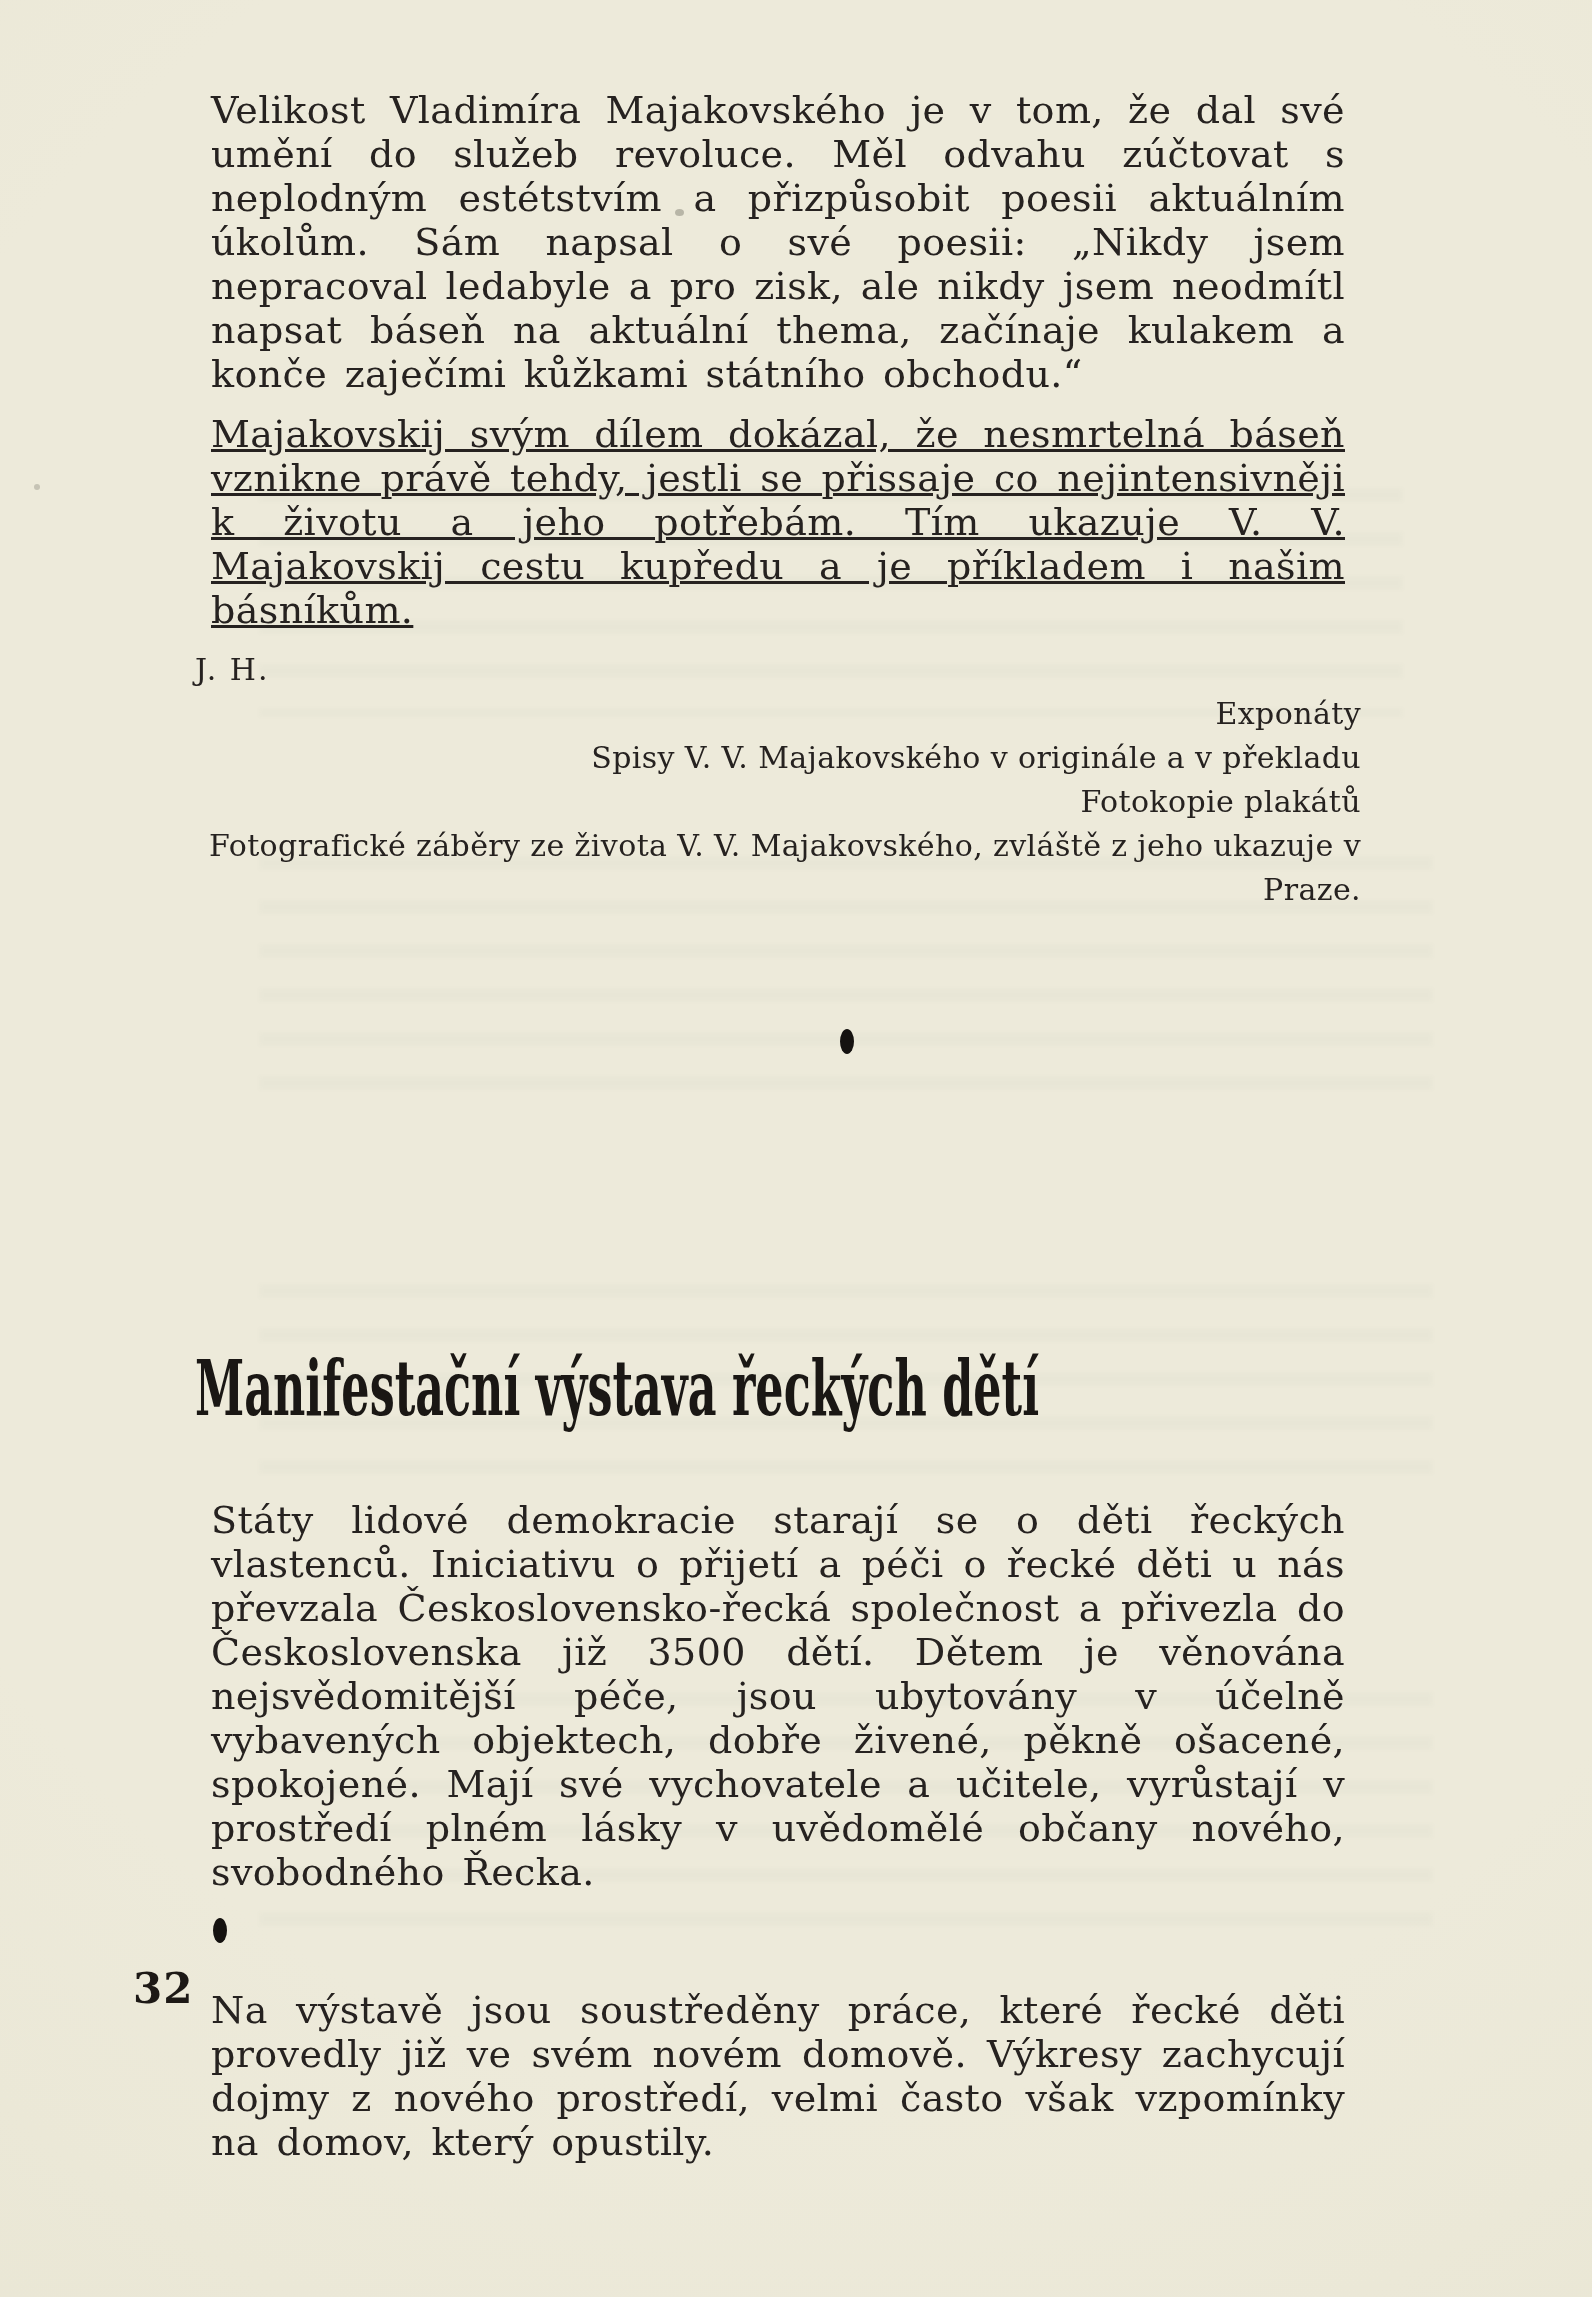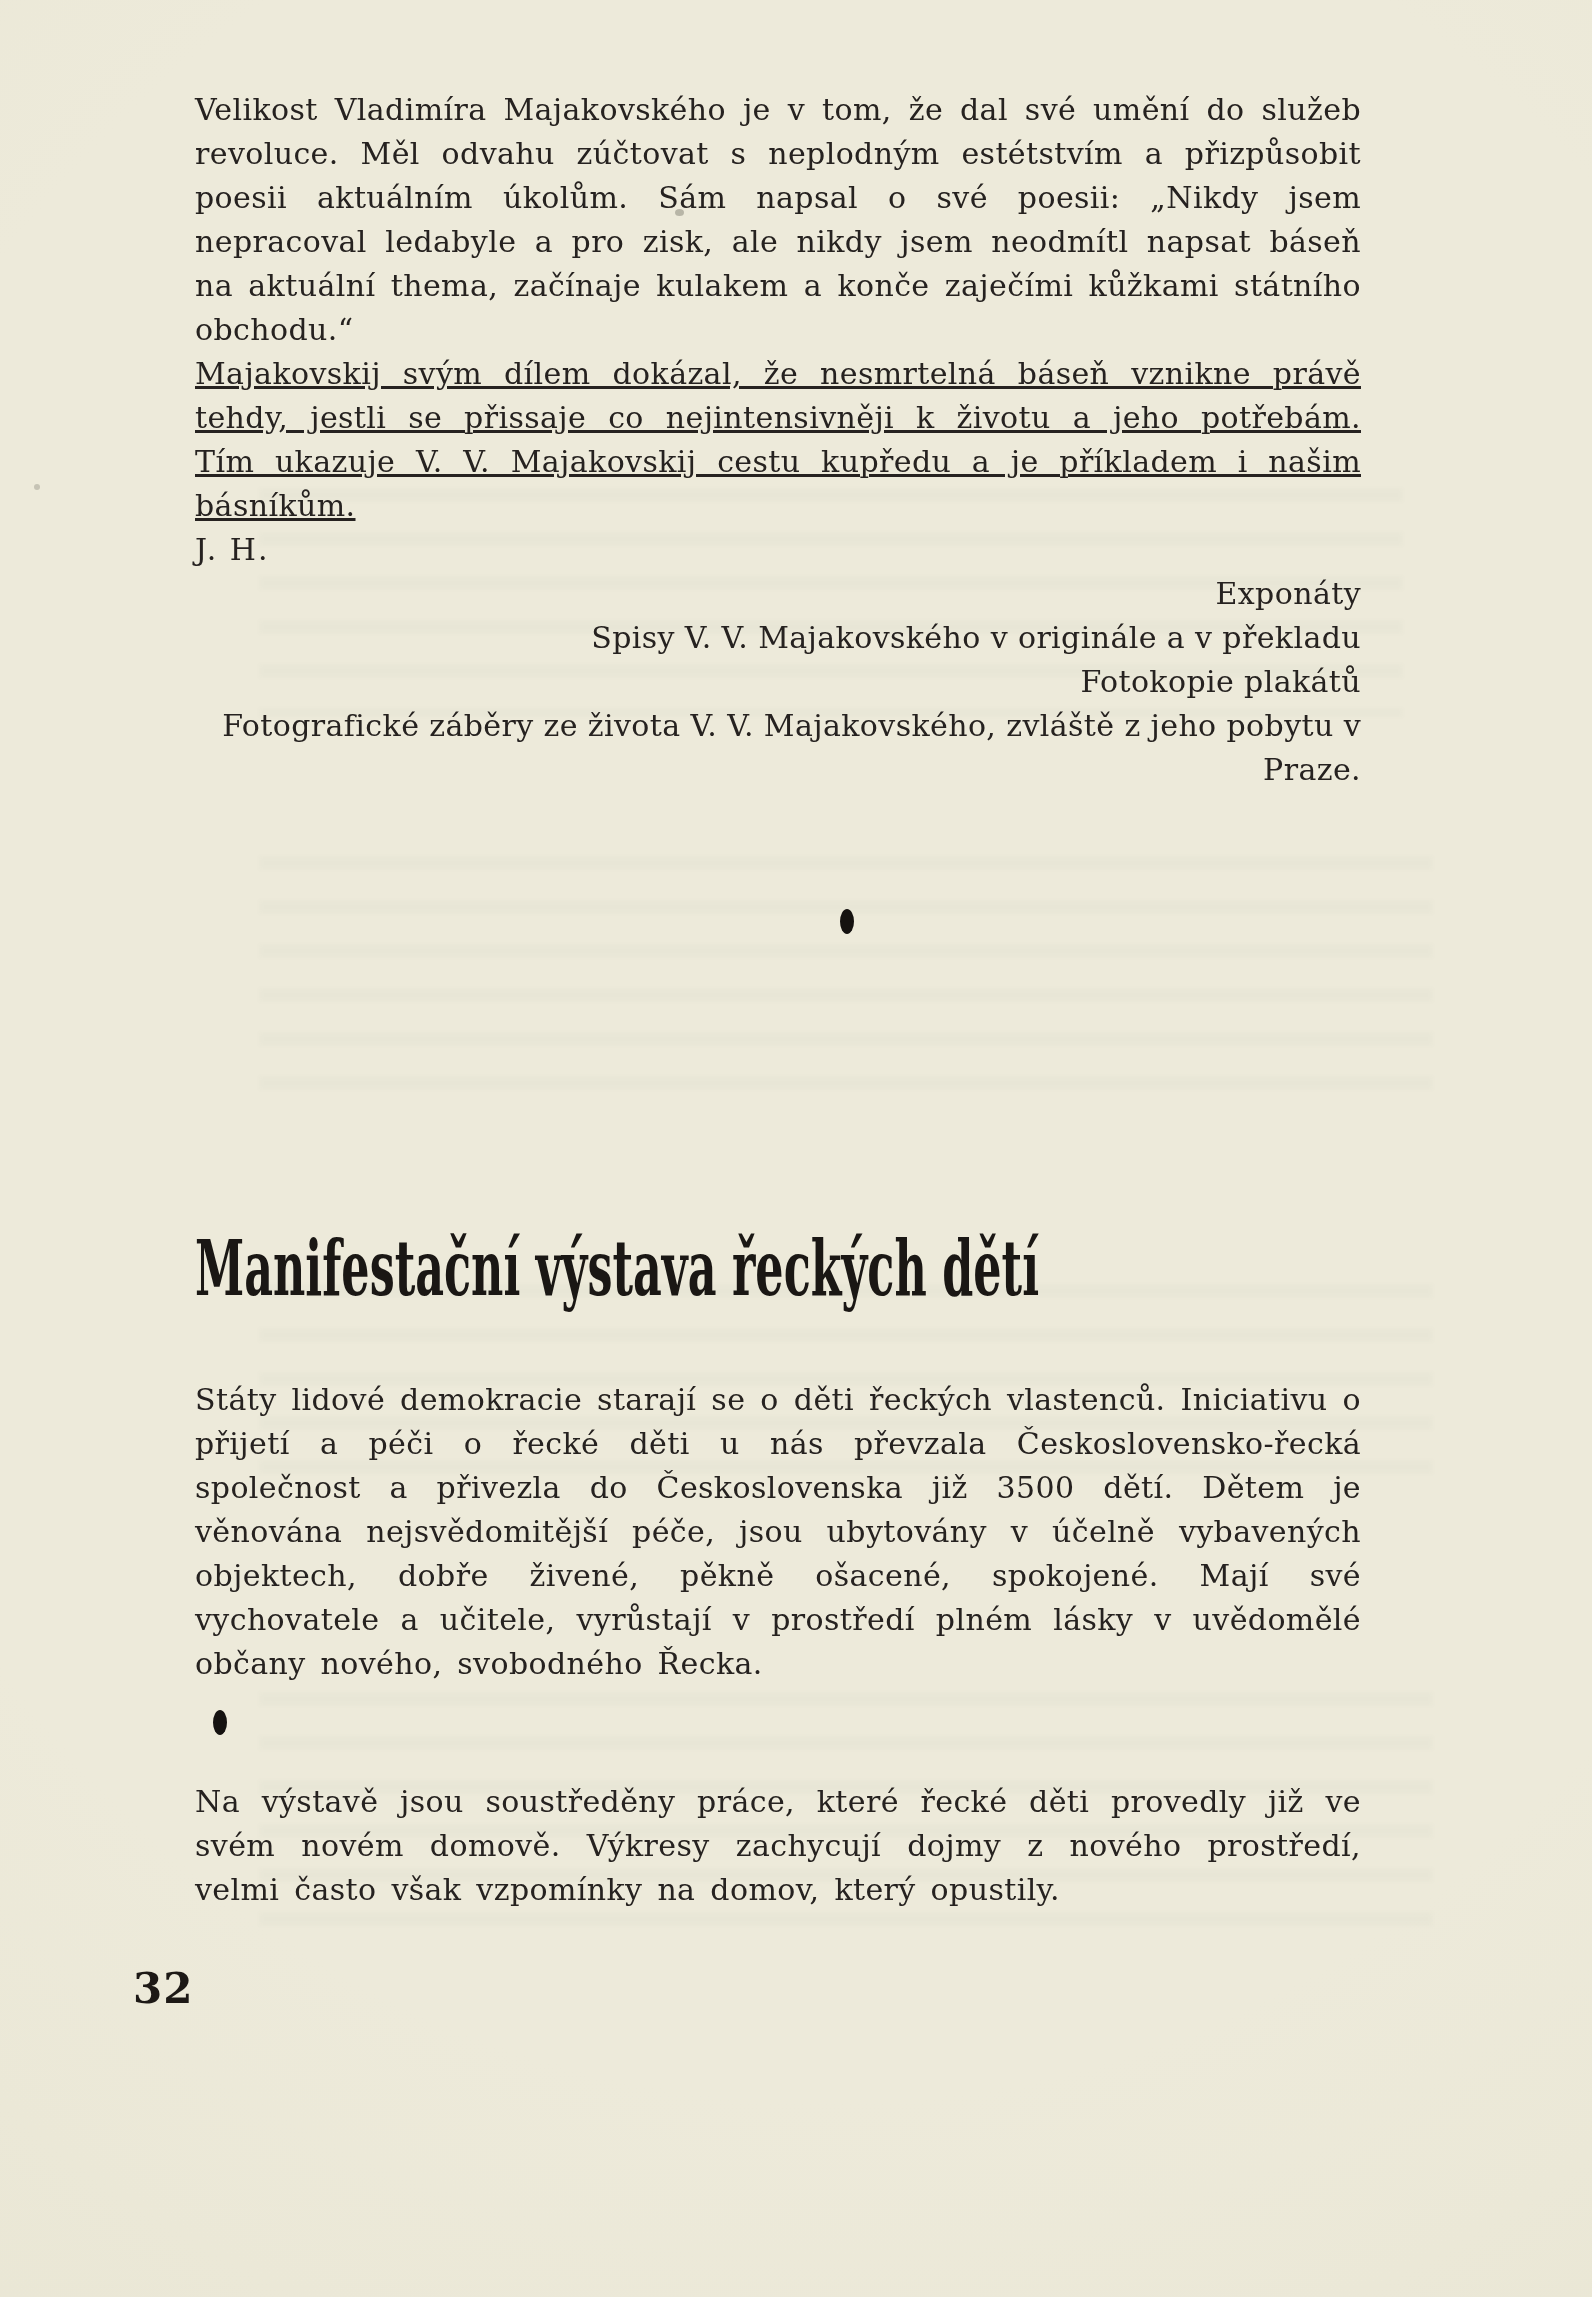--- a/index.html
+++ b/index.html
@@ -37,28 +37,28 @@
   .ghost.g3 { left: 259px; top: 1284px; width: 1174px; height: 199px; }
   .ghost.g4 { left: 259px; top: 1692px; width: 1174px; height: 239px; }
 
   .column {
     position: absolute;
     left: 195px;
     top: 0;
     width: 1166px;
   }
   .body-text {
-    font-size: 30px;
+    font-size: 38px;
     line-height: 44px;
     text-align: justify;
     text-justify: inter-word;
     word-spacing: 5px;
     letter-spacing: 0.4px;
     color: #262220;
-    margin: 0;
+    margin: 16px;
   }
   .p-intro-1 { margin-top: 88px; }
   .p-intro-2 { margin-top: 0; text-decoration: underline; }
   .signature {
     font-size: 30px;
     line-height: 44px;
     text-align: left;
     padding-right: 139px;
     letter-spacing: 2px;
     color: #262220;
@@ -149,21 +149,21 @@
     <p class="body-text p-intro-1">Velikost Vladimíra Majakovského je v tom, že dal své umění do služeb revoluce. Měl odvahu zúčtovat s neplodným estétstvím a přizpůsobit poesii aktuálním úkolům. Sám napsal o své poesii: „Nikdy jsem nepracoval ledabyle a pro zisk, ale nikdy jsem neodmítl napsat báseň na aktuální thema, začínaje kulakem a konče zaječími kůžkami státního obchodu.“</p>
 
     <p class="body-text p-intro-2">Majakovskij svým dílem dokázal, že nesmrtelná báseň vznikne právě tehdy, jestli se přissaje co nejintensivněji k životu a jeho potřebám. Tím ukazuje V. V. Majakovskij cestu kupředu a je příkladem i našim básníkům.</p>
 
     <div class="signature">J. H.</div>
 
     <div>
       <div class="exhibit-line">Exponáty</div>
       <div class="exhibit-line">Spisy V. V. Majakovského v originále a v překladu</div>
       <div class="exhibit-line">Fotokopie plakátů</div>
-      <div class="exhibit-line">Fotografické záběry ze života V. V. Majakovského, zvláště z jeho pobytu v Praze.</div>
+      <div class="exhibit-line">Fotografické záběry ze života V. V. Majakovského, zvláště z jeho ukazuje v Praze.</div>
     </div>
 
     <div class="dot-center-wrap">
       <span class="dot"></span>
     </div>
 
     <h1 class="article-title">Manifestační výstava řeckých dětí</h1>
 
     <p class="body-text p-article-1">Státy lidové demokracie starají se o děti řeckých vlastenců. Iniciativu o přijetí a péči o řecké děti u nás převzala Československo-řecká společnost a přivezla do Československa již 3500 dětí. Dětem je věnována nejsvědomitější péče, jsou ubytovány v účelně vybavených objektech, dobře živené, pěkně ošacené, spokojené. Mají své vychovatele a učitele, vyrůstají v prostředí plném lásky v uvědomělé občany nového, svobodného Řecka.</p>
 

